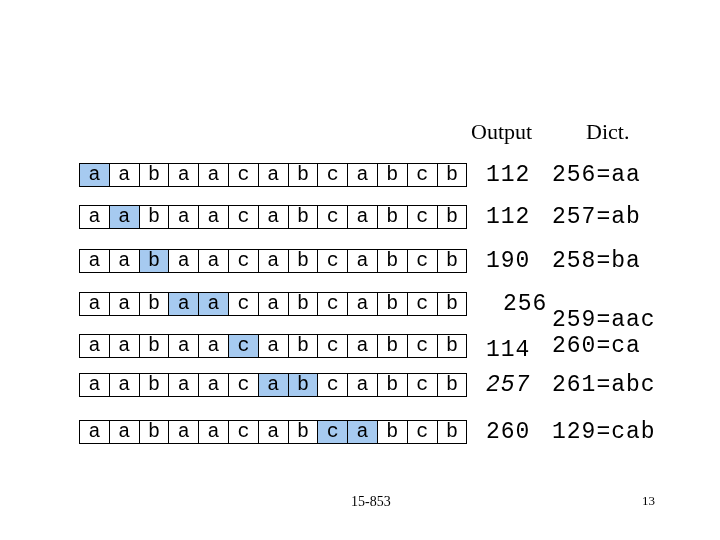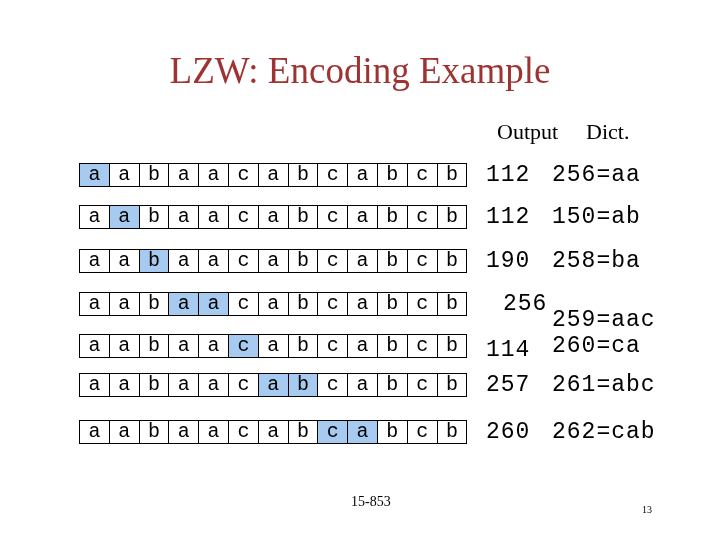--- a/index.html
+++ b/index.html
@@ -3,40 +3,39 @@
 <meta charset="utf-8">
 <style>
   html,body{margin:0;padding:0;background:#ffffff;}
   body{width:720px;height:540px;overflow:hidden;}
   .slide{position:relative;width:720px;height:540px;background:#ffffff;
          font-family:"Liberation Serif",serif;color:#000;}
   .title{position:absolute;left:0;top:49px;width:720px;margin:0;
          text-align:center;font-size:37px;font-weight:normal;
          font-family:"Liberation Serif",serif;}
   .col-header{position:absolute;top:119px;font-size:22px;color:#000;}
-  .output-header{left:471px;margin-left:26px;}
+  .output-header{left:471px;}
   .dict-header{left:586px;}
   .row{position:absolute;left:79px;display:flex;}
   .cell{box-sizing:border-box;width:30.8px;height:24px;margin-left:-1px;
         border:1px solid #000;background:#fff;text-align:center;
         font-family:"Liberation Mono","DejaVu Sans Mono",monospace;
         font-size:20px;line-height:21px;color:#000;}
   .cell:first-child{margin-left:0;}
   .mono-text{position:absolute;font-family:"Liberation Mono","DejaVu Sans Mono",monospace;
         font-size:23px;line-height:24px;letter-spacing:1px;color:#000;white-space:pre;text-align:right;}
   .out-val{left:486px;}
   .dict-val{left:552px;}
   .footer-course{position:absolute;left:351px;top:494px;font-size:14px;}
-  .footer-page{position:absolute;left:642px;top:493px;font-size:10px;margin-top:11px;}
+  .footer-page{position:absolute;left:642px;top:493px;font-size:13px;}
 </style>
 </head>
 <body>
 
 <div class="slide">
-  <h1 class="title" style="color: rgb(158, 51, 50);">LZW: Encoding Example</h1>
 
   <div class="col-header output-header">Output</div>
   <div class="col-header dict-header">Dict.</div>
 
   <div id="rows">
       <div class="row" style="top: 163px;">
         <span class="cell" style="background: rgb(166, 202, 240);">a</span>
         <span class="cell">a</span>
         <span class="cell">b</span>
         <span class="cell">a</span>
@@ -61,21 +60,21 @@
         <span class="cell">c</span>
         <span class="cell">a</span>
         <span class="cell">b</span>
         <span class="cell">c</span>
         <span class="cell">a</span>
         <span class="cell">b</span>
         <span class="cell">c</span>
         <span class="cell">b</span>
       </div>
       <div class="mono-text out-val" style="top: 205px;">112</div>
-      <div class="mono-text dict-val" style="top: 205px;">150=ab</div>
+      <div class="mono-text dict-val" style="top: 205px;">257=ab</div>
       <div class="row" style="top: 249px;">
         <span class="cell">a</span>
         <span class="cell">a</span>
         <span class="cell" style="background: rgb(166, 202, 240);">b</span>
         <span class="cell">a</span>
         <span class="cell">a</span>
         <span class="cell">c</span>
         <span class="cell">a</span>
         <span class="cell">b</span>
         <span class="cell">c</span>
@@ -128,36 +127,36 @@
         <span class="cell">a</span>
         <span class="cell">c</span>
         <span class="cell" style="background: rgb(166, 202, 240);">a</span>
         <span class="cell" style="background: rgb(166, 202, 240);">b</span>
         <span class="cell">c</span>
         <span class="cell">a</span>
         <span class="cell">b</span>
         <span class="cell">c</span>
         <span class="cell">b</span>
       </div>
-      <div class="mono-text out-val" style="top: 373px;">257</div>
+      <div class="mono-text out-val" style="top: 373px; font-style: italic;">257</div>
       <div class="mono-text dict-val" style="top: 373px;">261=abc</div>
       <div class="row" style="top: 420px;">
         <span class="cell">a</span>
         <span class="cell">a</span>
         <span class="cell">b</span>
         <span class="cell">a</span>
         <span class="cell">a</span>
         <span class="cell">c</span>
         <span class="cell">a</span>
         <span class="cell">b</span>
         <span class="cell" style="background: rgb(166, 202, 240);">c</span>
         <span class="cell" style="background: rgb(166, 202, 240);">a</span>
         <span class="cell">b</span>
         <span class="cell">c</span>
         <span class="cell">b</span>
       </div>
       <div class="mono-text out-val" style="top: 420px;">260</div>
-      <div class="mono-text dict-val" style="top: 420px;">262=cab</div>
+      <div class="mono-text dict-val" style="top: 420px;">129=cab</div>
     </div>
 
   <div class="footer-course">15-853</div>
   <div class="footer-page">13</div>
 </div>
 
 </body></html>

